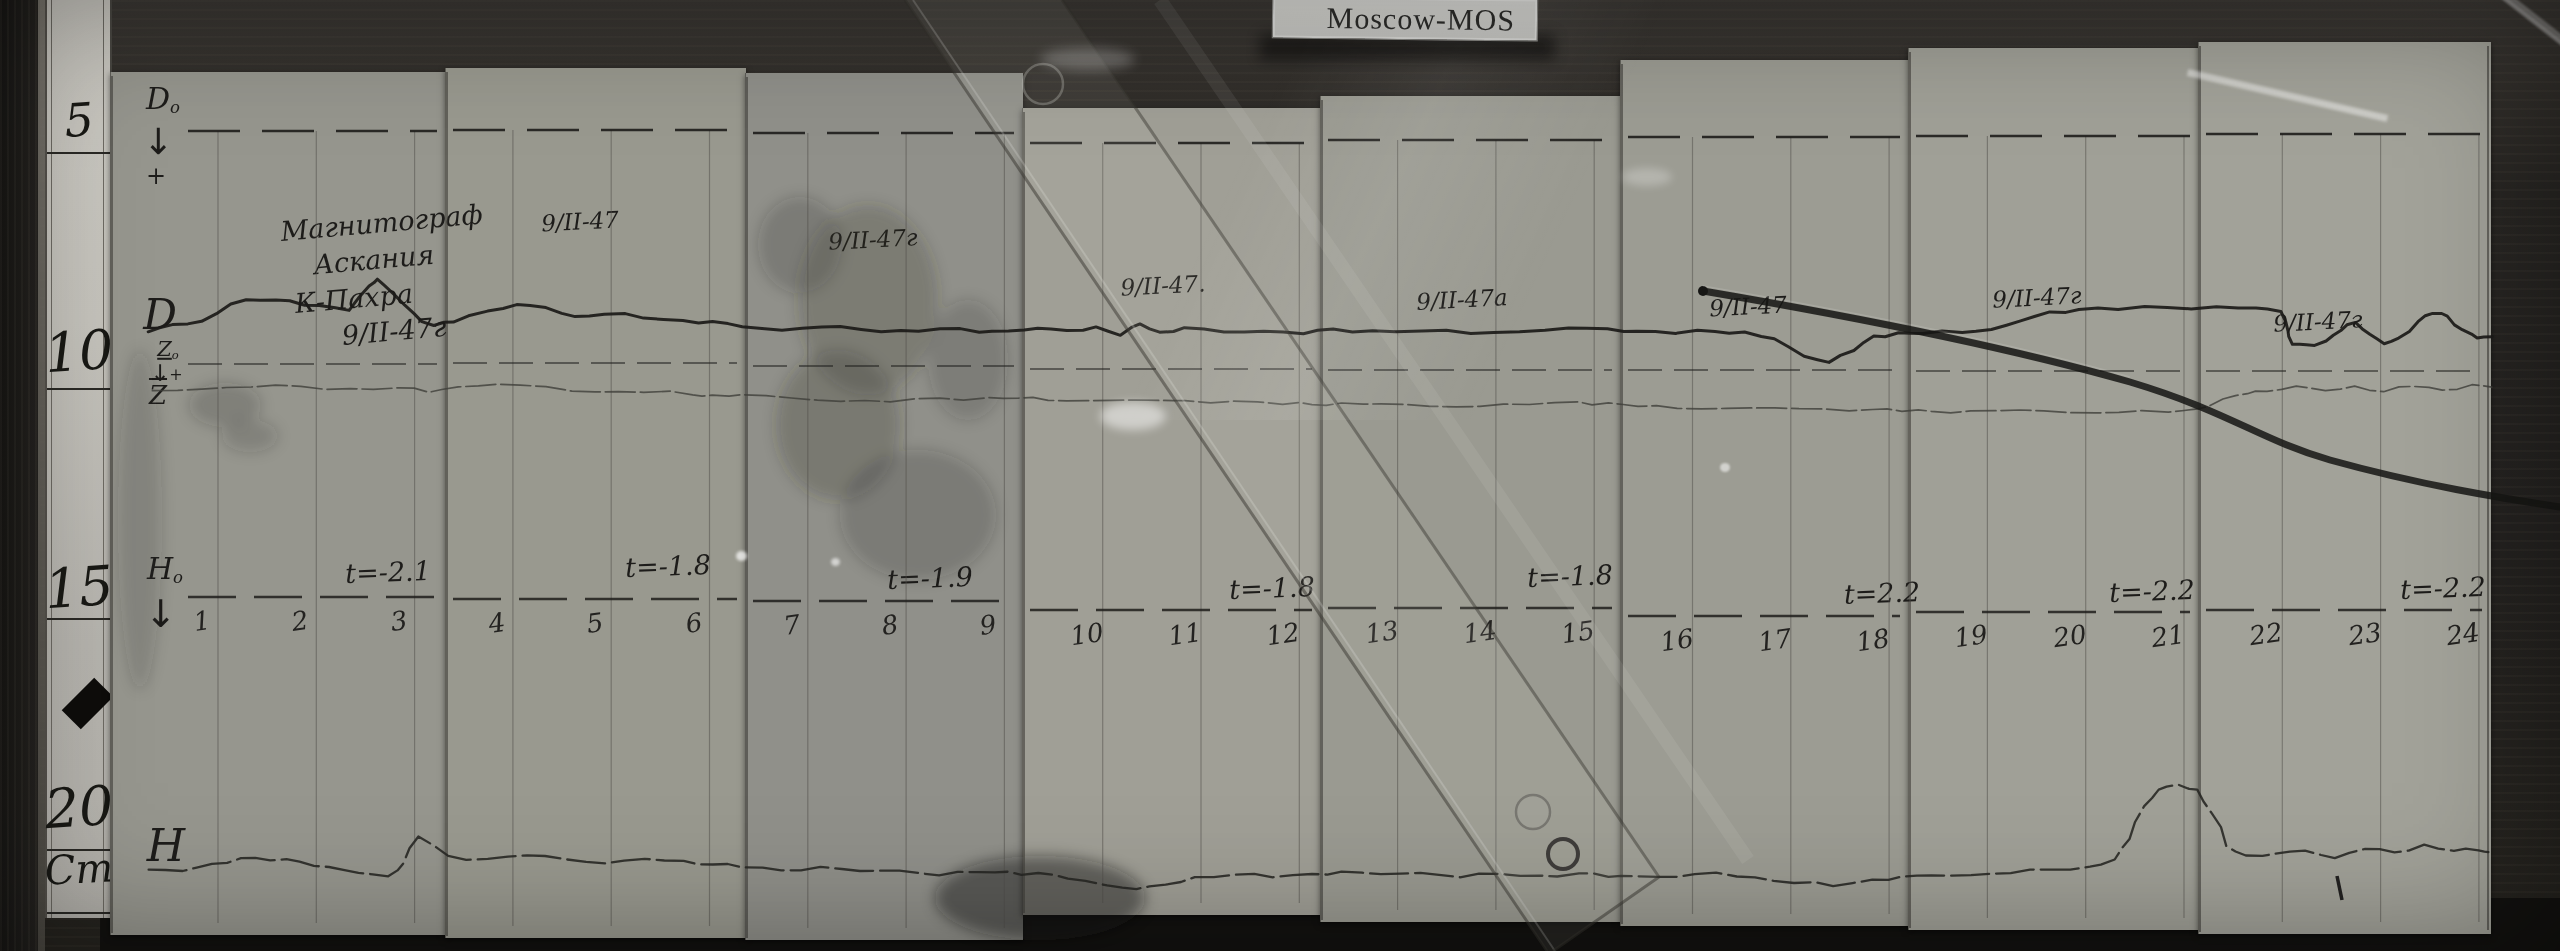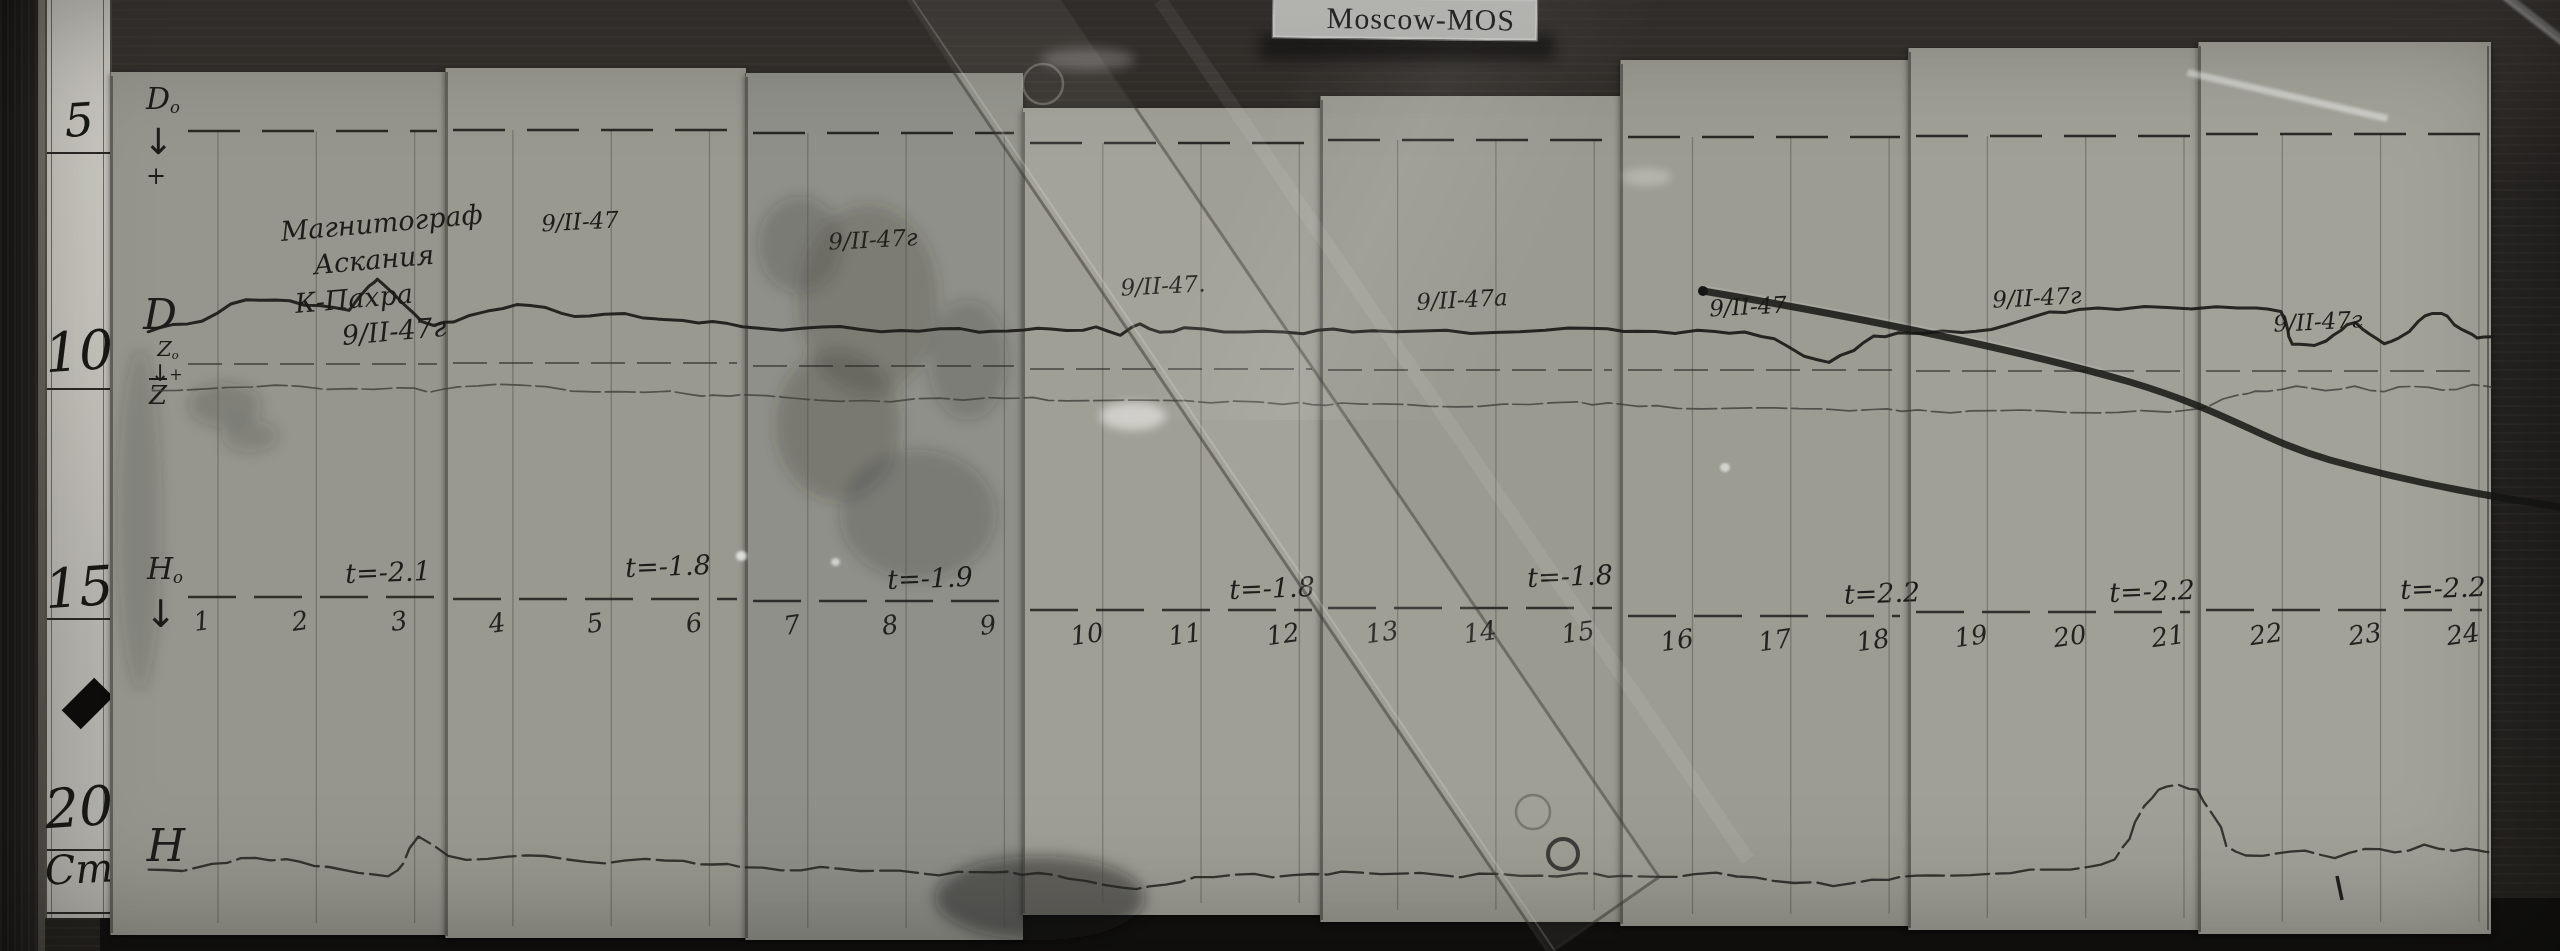--- a/index.html
+++ b/index.html
@@ -108,21 +108,21 @@
       <div style="margin-left:52px;">9/II-47г</div>
     </div>
 
     <div class="hw" style="left:163px;top:100px;font-size:30px;">
       <span>D</span><span class="subo">o</span>
     </div>
     <div class="hw arrow" style="left:158px;top:142px;font-size:36px;">↓</div>
     <div class="hw" style="left:156px;top:176px;font-size:24px;">+</div>
     <div class="hw" style="left:160px;top:315px;font-size:42px;">D</div>
 
-    <div class="hw" style="left:168px;top:350px;font-size:21px;">
+    <div class="hw" style="left:168px;top:350px;font-size:21px;text-decoration:underline;">
       <span>Z</span><span class="subo">o</span>
     </div>
     <div class="hw arrow" style="left:160px;top:373px;font-size:23px;">↓</div>
     <div class="hw" style="left:176px;top:375px;font-size:16px;">+</div>
     <div class="hw obar" style="left:158px;top:395px;font-size:26px;">Z</div>
 
     <div class="hw" style="left:165px;top:570px;font-size:30px;">
       <span>H</span><span class="subo">o</span>
     </div>
     <div class="hw arrow" style="left:161px;top:614px;font-size:38px;">↓</div>

